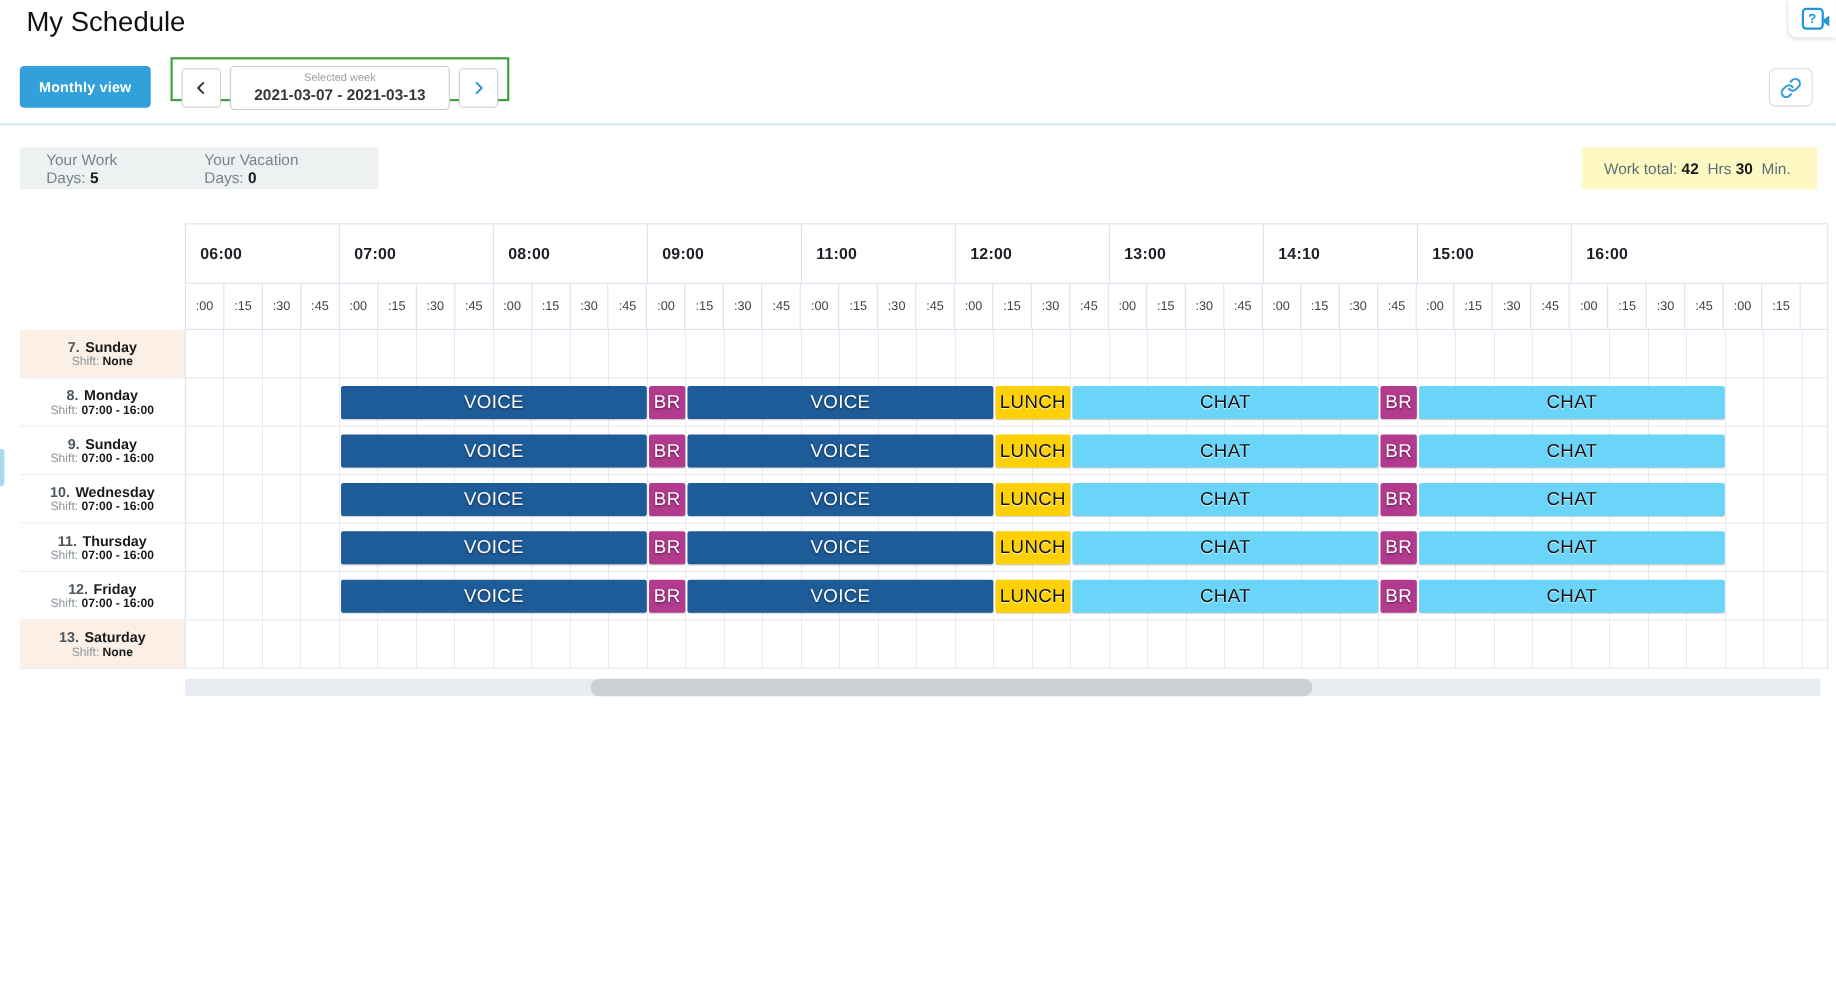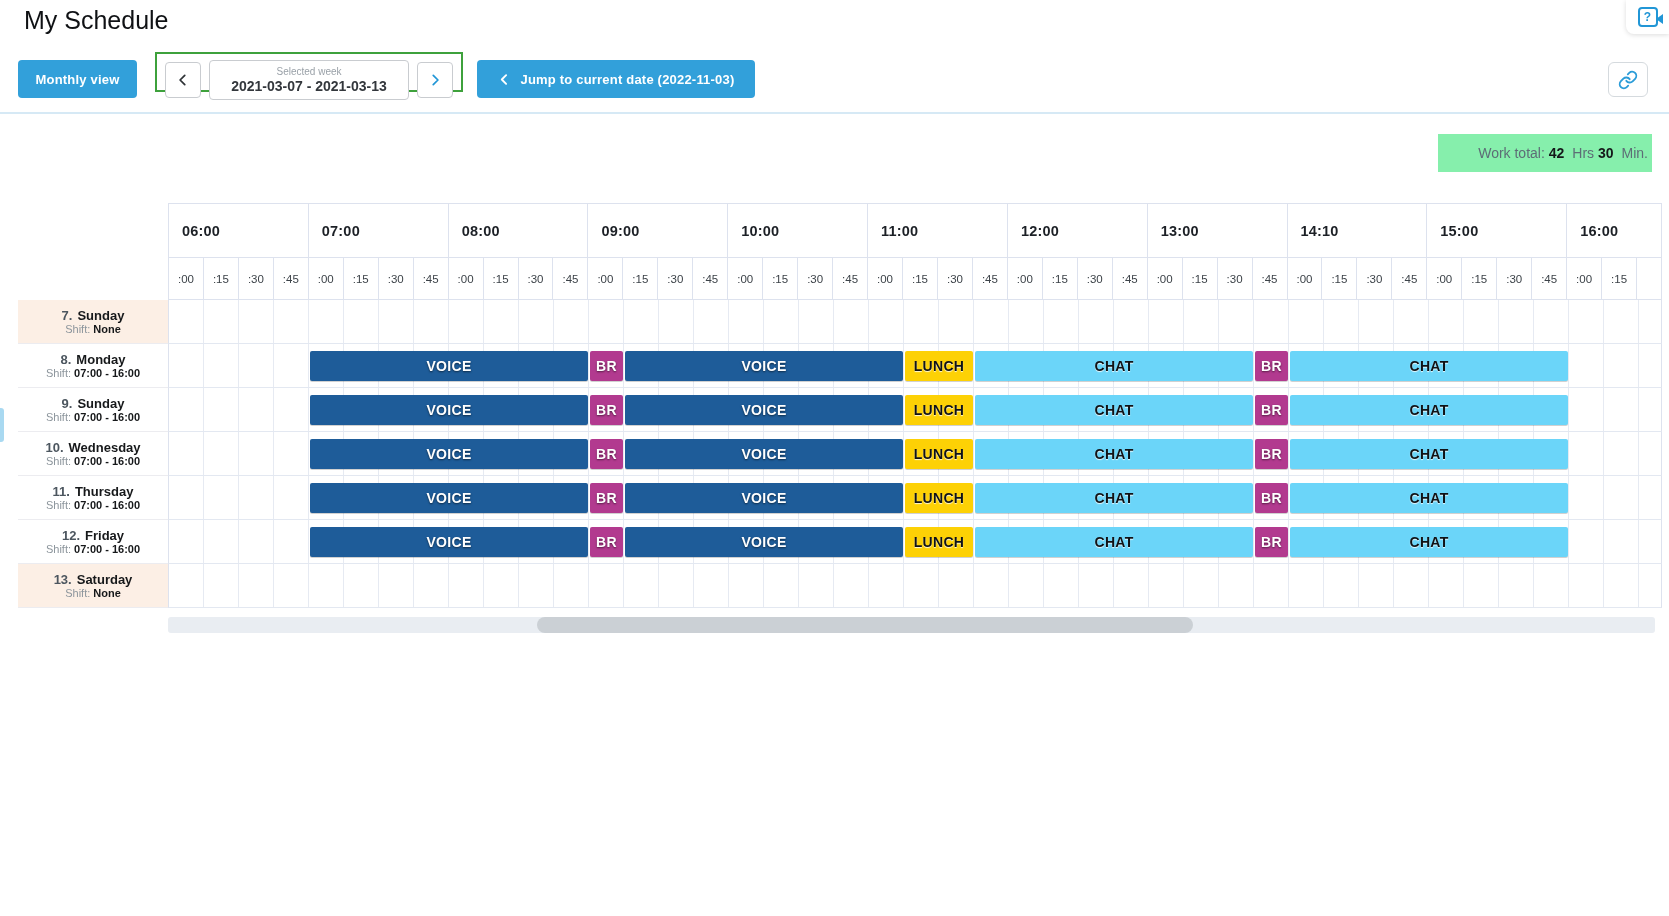--- a/index.html
+++ b/index.html
@@ -56,22 +56,22 @@
   }
   .top-divider { position:absolute; left:0; top:112px; width:1669px; height:2px; background:#d6e9f5; }
   
   .stats-left {
     position:absolute; left:18px; top:134px; width:326px; height:38px; background:#edf1f1;
     display:flex; align-items:center; padding:0 24px; gap:30px;
     font-size:14px; color:#76848c;
   }
   .stats-left b, .stats-right b { color:#15181a; font-weight:700; margin-left:4px; }
   .stats-right {
-    position:absolute; left:1438px; top:134px; width:214px; height:38px; background:#86efac;
-    display:flex; align-items:center; justify-content:flex-end; gap:0;
+    position:absolute; left:1438px; top:134px; width:214px; height:38px; background:#fef9c3;
+    display:flex; align-items:center; justify-content:center; gap:0;
     font-size:14px; color:#5d6d76;
   }
   .stats-right span { margin-right:4px; }
   .stats-right b { margin:0 0 0 0; }
   
   .grid { position:absolute; left:18px; top:203px; width:1644px; }
   .hours-row, .quarters-row, .day-row { display:flex; }
   .hours-row, .quarters-row { margin-left:150px; width:1494px; }
   .hours-row { height:55px; border:1px solid #dde2ee; border-bottom:1px solid #dde2ee; }
   .hour-cell {
@@ -99,21 +99,21 @@
   .day-label .l2 .sl { color:#8c959c; }
   .day-label .l2 .sv { color:#16181a; font-weight:700; margin-left:3px; }
   .day-time {
     position:relative; width:1494px;
     border-left:1px solid #dde2ee; border-right:1px solid #dde2ee; border-bottom:1px solid #e3e8f1;
     background-image:repeating-linear-gradient(to right, transparent 0, transparent 34px, #e6eaf2 34px, #e6eaf2 35px);
   }
   .bar {
     position:absolute; top:7px; height:30px; border-radius:2px;
     display:flex; align-items:center; justify-content:center;
-    font-size:14px; font-weight:700; letter-spacing:.3px;
+    font-size:17px; font-weight:400; letter-spacing:.3px;
     box-shadow:0 1px 0 rgba(0,0,0,.18);
   }
   .bar.light-text { color:#fff; text-shadow:0 1px 2px rgba(0,0,0,.55); }
   .bar.dark-text  { color:#101216; text-shadow:0 1px 1px rgba(255,255,255,.85); }
   
   .hscroll {
     position:absolute; left:168px; top:617px; width:1487px; height:16px;
     background:#e9edf2; border-radius:3px;
   }
   .hscroll .thumb {
@@ -151,54 +151,55 @@
       <span class="cap">Selected week</span>
       <span class="val">2021-03-07 - 2021-03-13</span>
     </div>
     <div class="nav-sq next-btn">
       <svg width="14" height="14" viewBox="0 0 24 24">
           <polyline points="9 4 17 12 9 20" fill="none" stroke="#2196d6" stroke-width="3" stroke-linecap="round" stroke-linejoin="round"></polyline>
         </svg>
     </div>
   </div>
 
-  <button class="btn-blue jump-btn">
-    <svg width="13" height="13" viewBox="0 0 24 24">
-        <polyline points="15 4 7 12 15 20" fill="none" stroke="#ffffff" stroke-width="3.5" stroke-linecap="round" stroke-linejoin="round"></polyline>
-      </svg>
-    <span>Jump to current date (2022-11-03)</span>
-  </button>
 
   <div class="link-btn">
     <svg width="20" height="20" viewBox="0 0 24 24" fill="none" stroke="#2b9cd8" stroke-width="2.2" stroke-linecap="round" stroke-linejoin="round">
         <path d="M10 13a5 5 0 0 0 7.54.54l3-3a5 5 0 0 0-7.07-7.07l-1.72 1.71"></path>
         <path d="M14 11a5 5 0 0 0-7.54-.54l-3 3a5 5 0 0 0 7.07 7.07l1.71-1.71"></path>
       </svg>
   </div>
 
   <div class="top-divider"></div>
 
+  <div class="stats-left">
+    <span>
+      <span>Your Work Days:</span><b>5</b>
+    </span>
+    <span>
+      <span>Your Vacation Days:</span><b>0</b>
+    </span>
+  </div>
 
   <div class="stats-right">
     <span>Work total:</span>
     <b>42</b>
       <span>&nbsp;</span>
     <span>Hrs</span>
     <b>30</b>
       <span>&nbsp;</span>
     <span>Min.</span>
   </div>
 
   <div class="grid">
     <div class="hours-row">
         <div class="hour-cell" style="width: 140px;">06:00</div>
         <div class="hour-cell" style="width: 140px;">07:00</div>
         <div class="hour-cell" style="width: 140px;">08:00</div>
         <div class="hour-cell" style="width: 140px;">09:00</div>
-        <div class="hour-cell" style="width: 140px;">10:00</div>
         <div class="hour-cell" style="width: 140px;">11:00</div>
         <div class="hour-cell" style="width: 140px;">12:00</div>
         <div class="hour-cell" style="width: 140px;">13:00</div>
         <div class="hour-cell" style="width: 140px;">14:10</div>
         <div class="hour-cell" style="width: 140px;">15:00</div>
         <div class="hour-cell" style="width: 94px; text-align: center;">16:00</div>
       </div>
     <div class="quarters-row">
         <div class="q-cell" style="width: 35px;">:00</div>
         <div class="q-cell" style="width: 35px;">:15</div>

